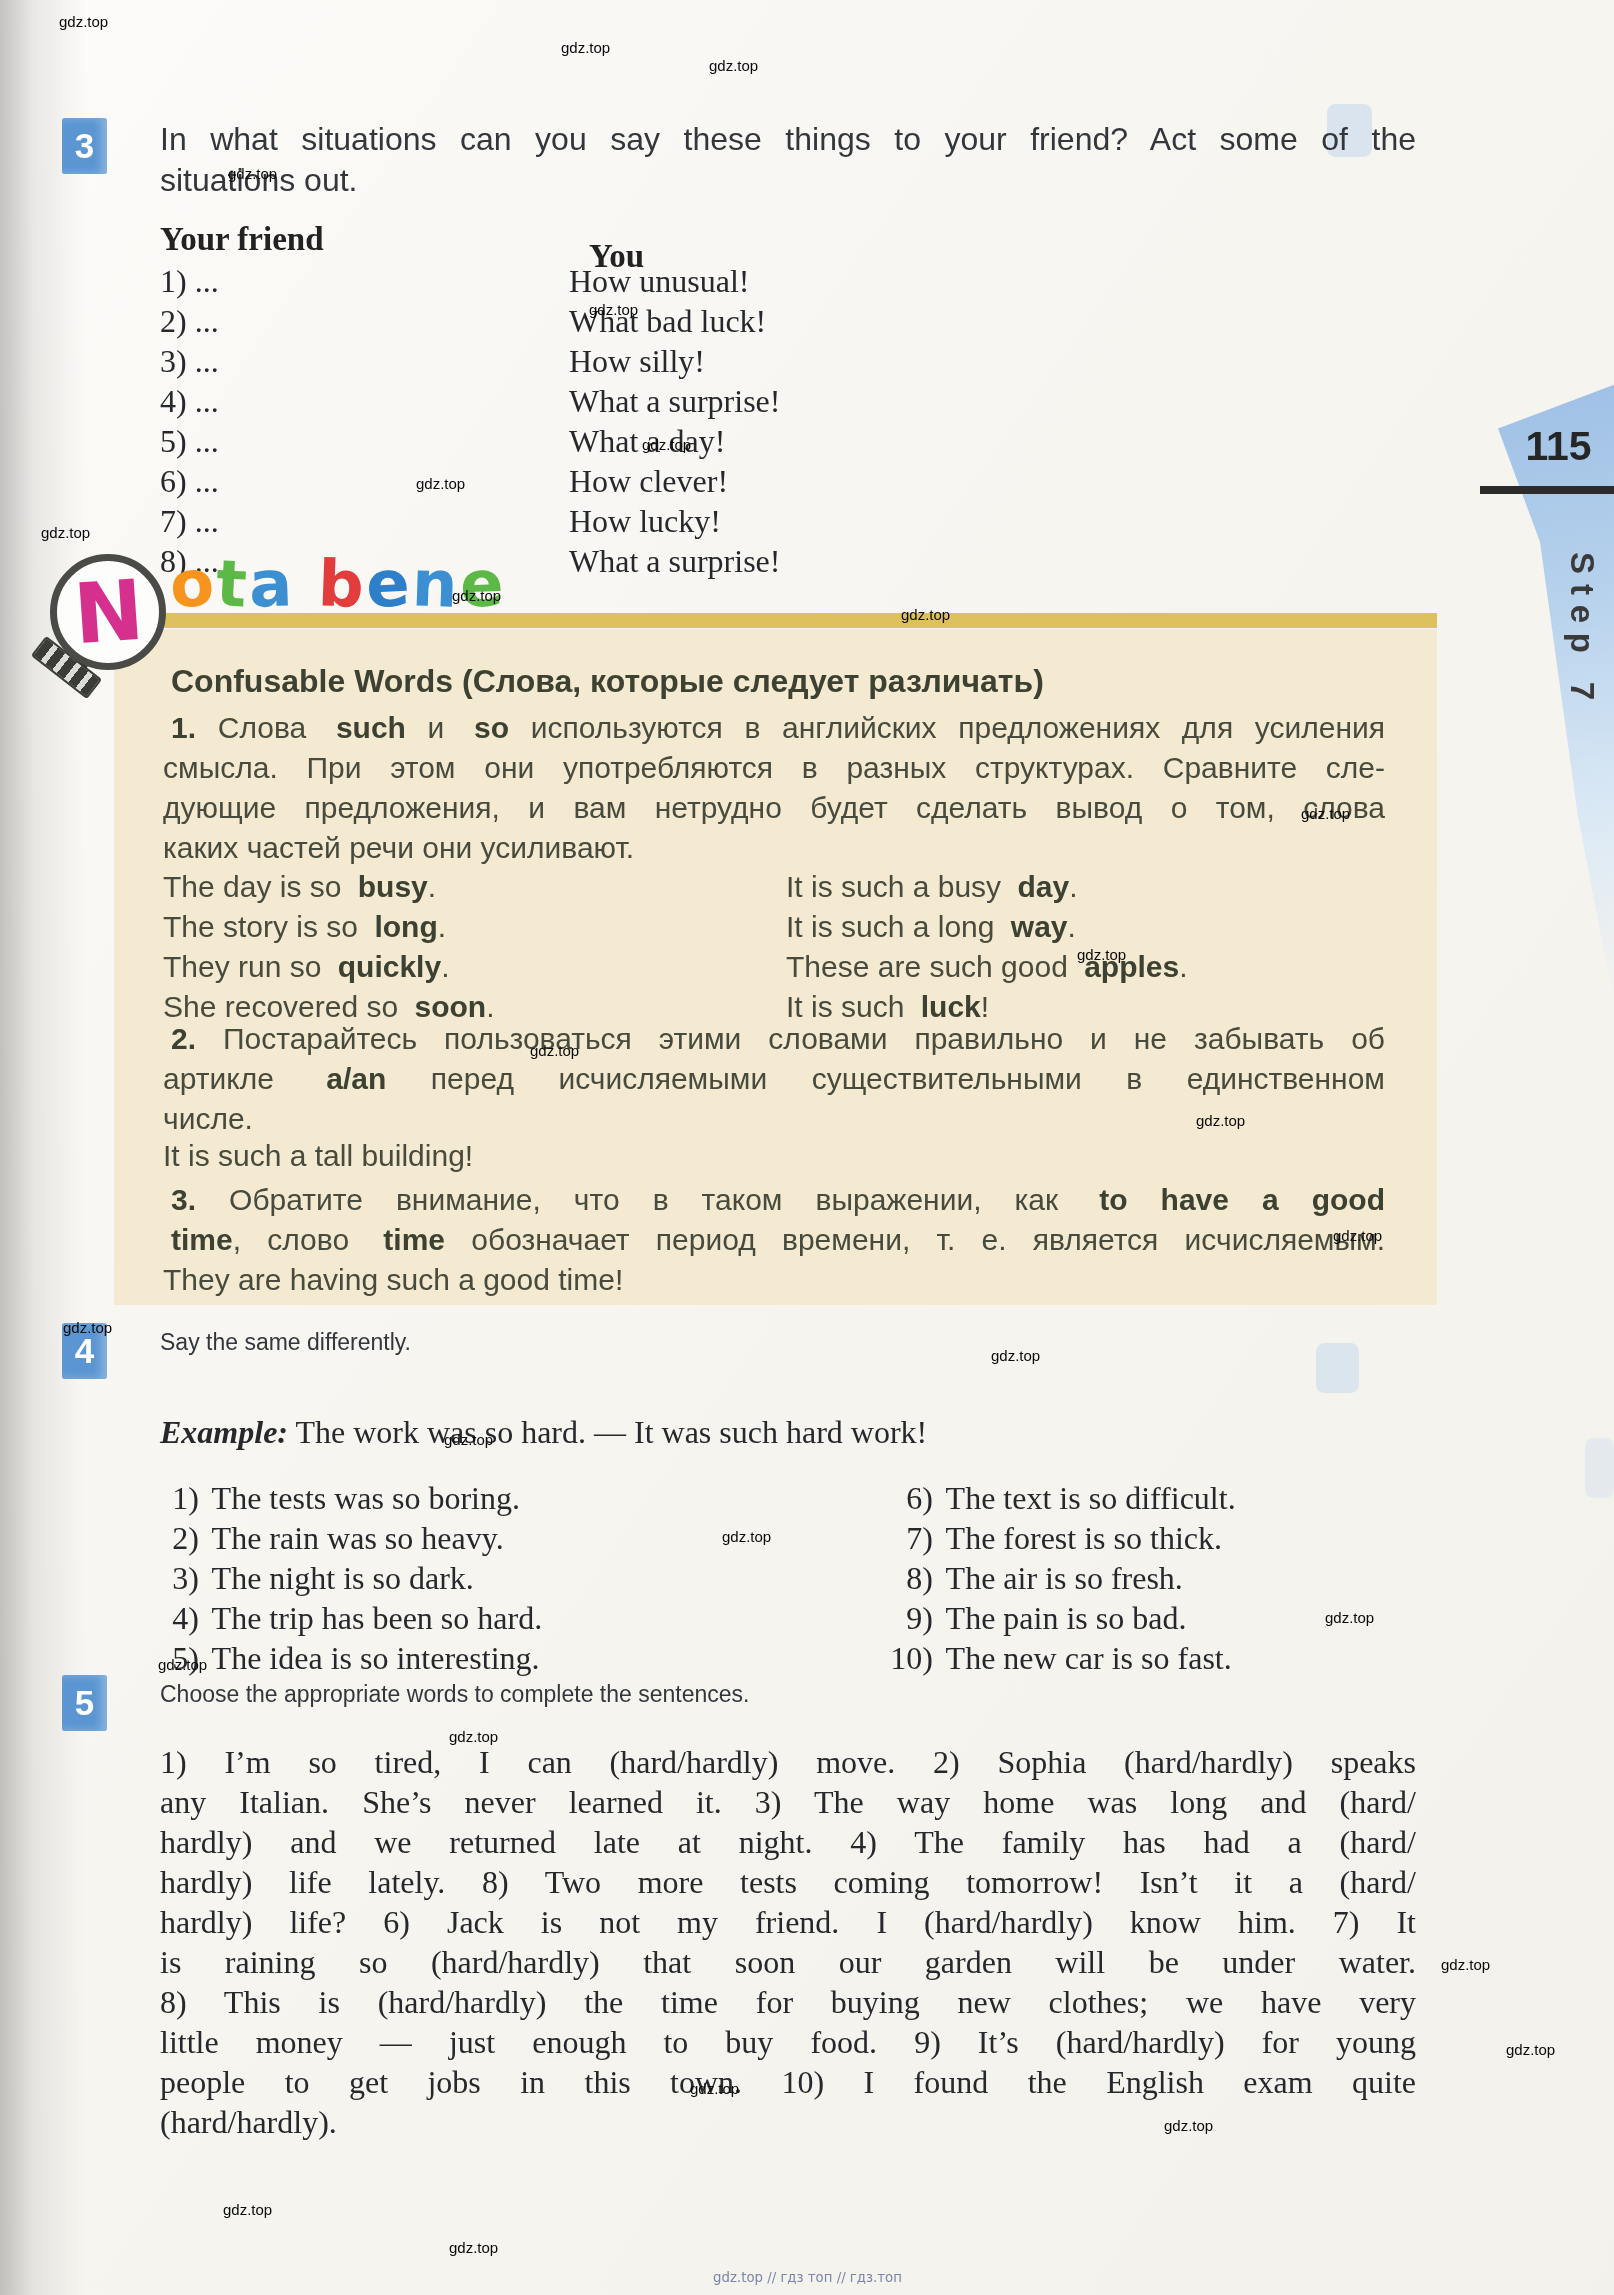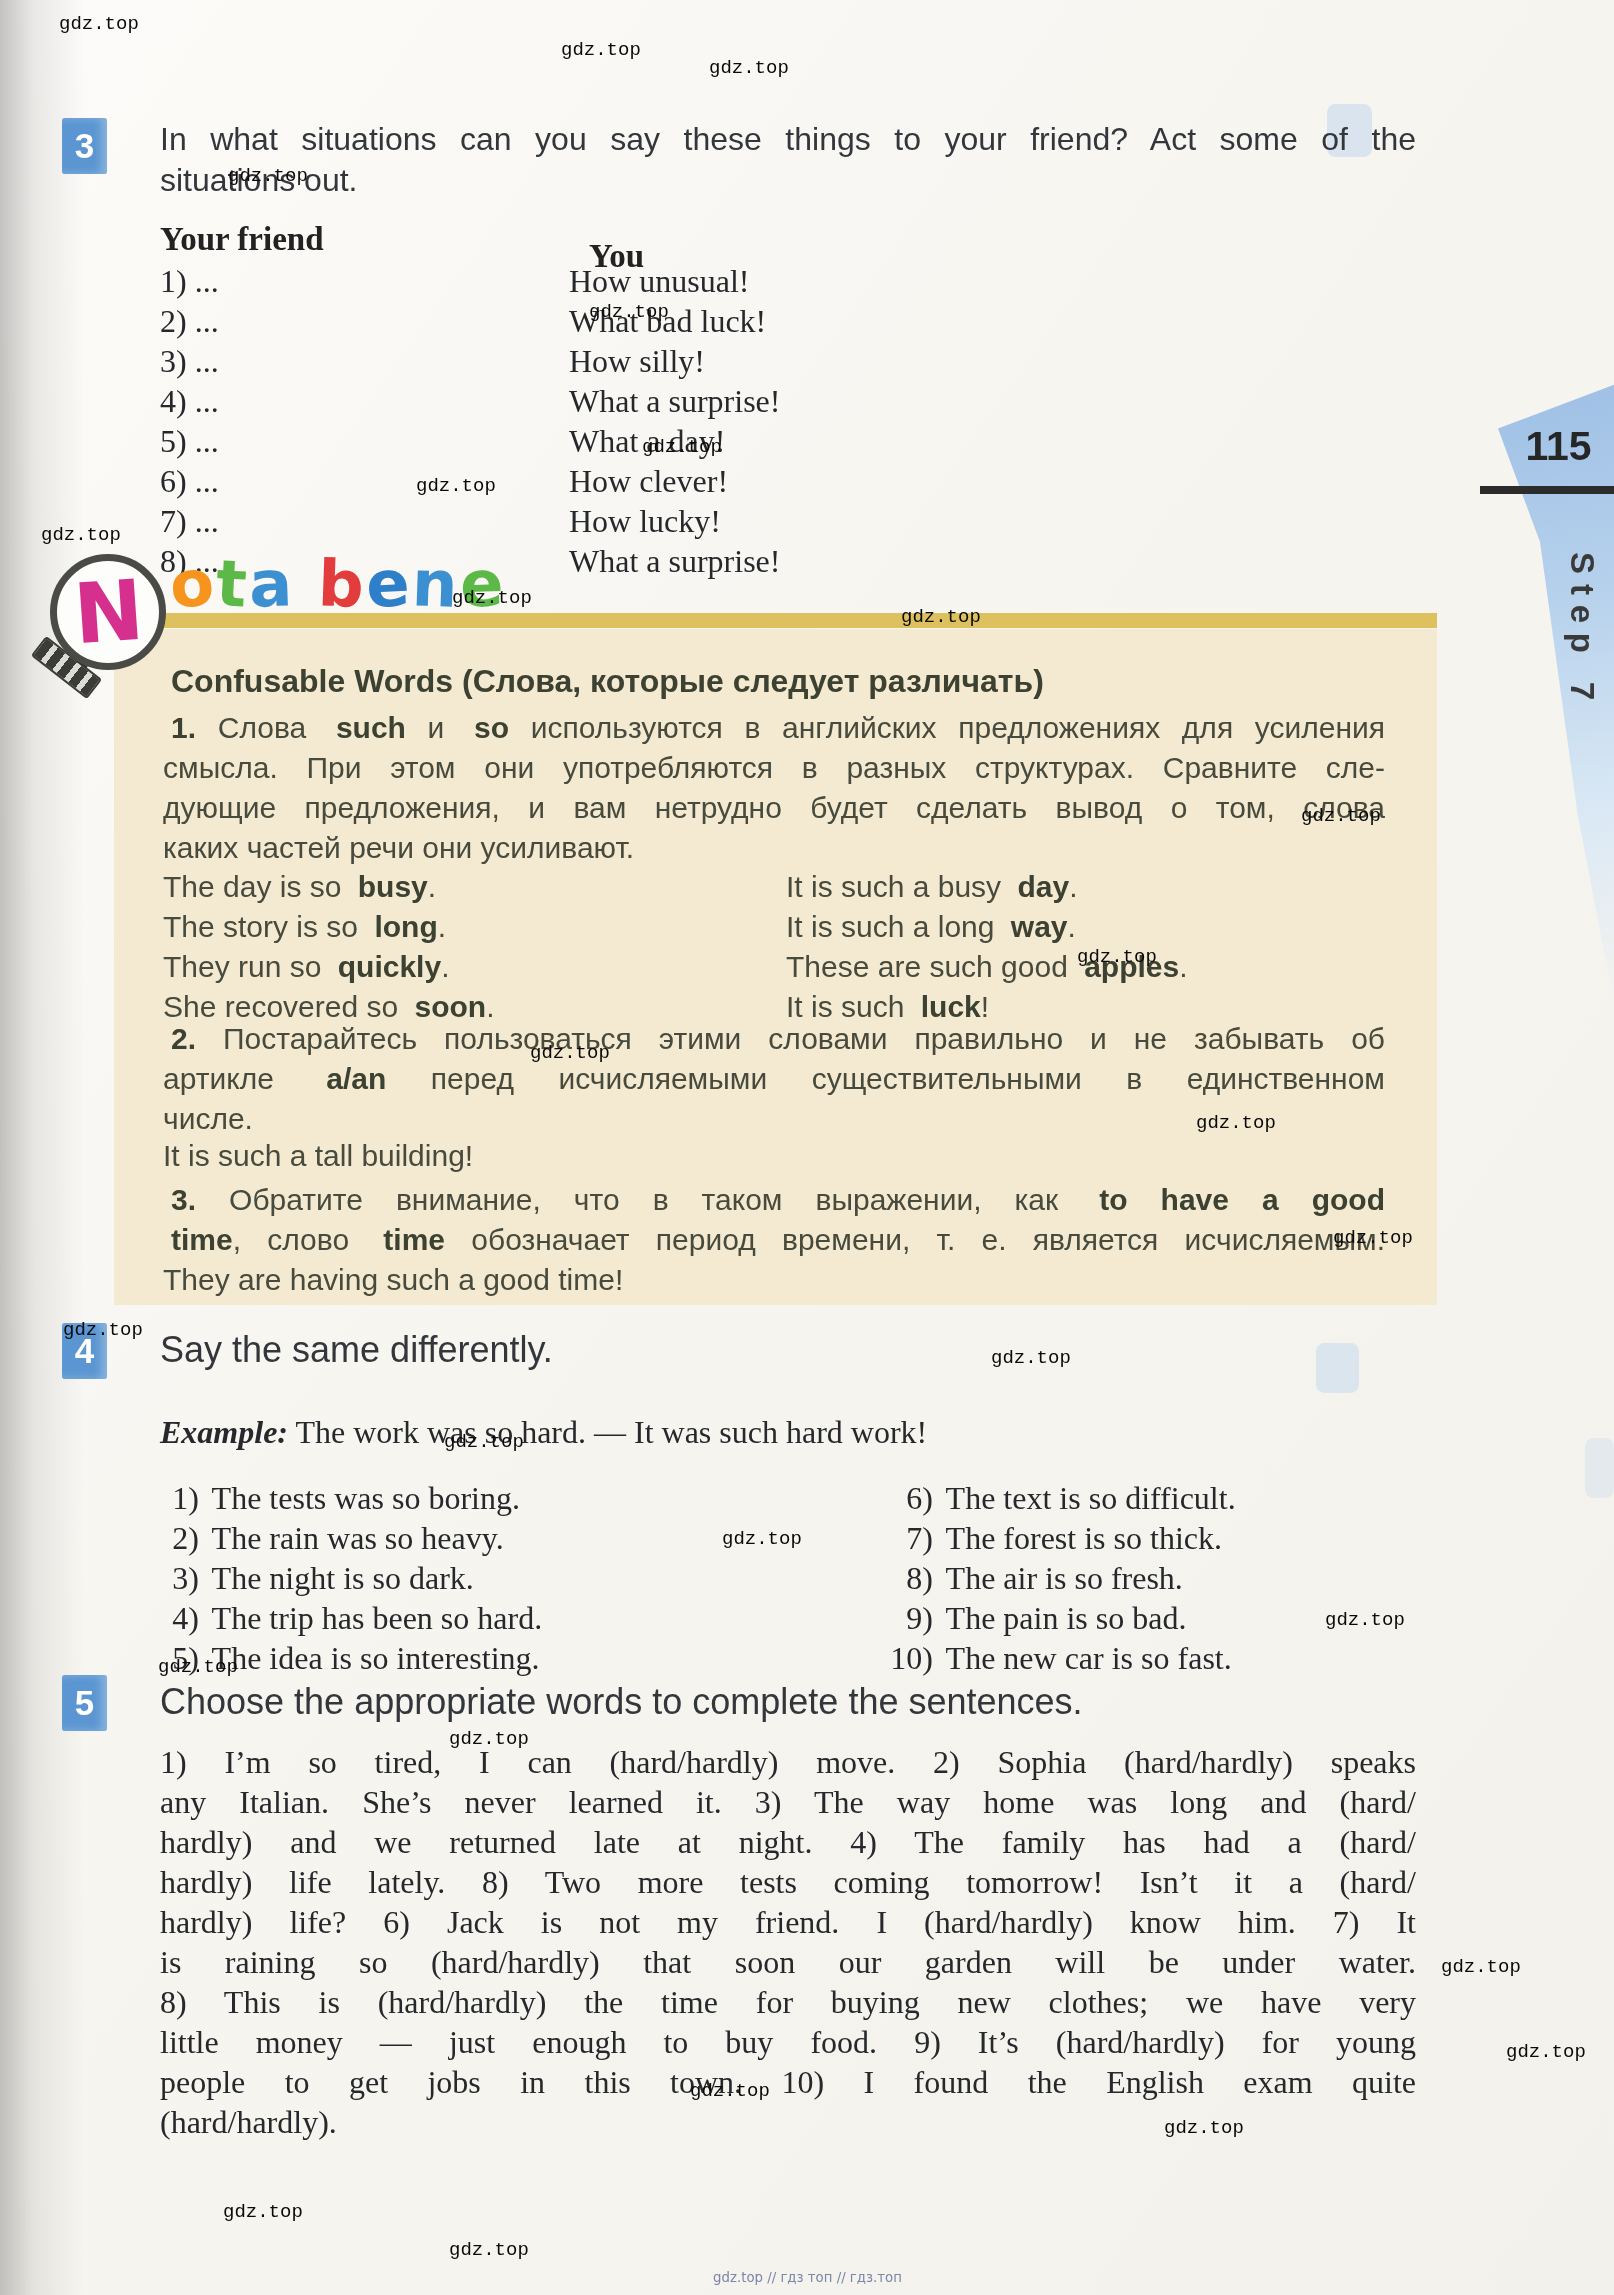--- a/index.html
+++ b/index.html
@@ -1,21 +1,21 @@
 <!DOCTYPE html>
 <html style="--badge: #5b96d2; --stripe: #ddc15e; --notebg: #f3ead1; --wedge1: #9dbfe5; --logoN: #d6308f;font-size:11.2px"><head>
 <meta charset="utf-8">
 <style>
   html,body{margin:0;padding:0;background:#dcdcda;}
   #page{position:relative;width:1615px;height:2295px;overflow:hidden;
         background:linear-gradient(125deg,#fcfbf9 0%,#f7f5f0 45%,#f3f1ec 100%);
         font-family:"Liberation Serif",serif;color:#26282c;}
   #spine{position:absolute;left:0;top:0;bottom:0;width:84px;
         background:linear-gradient(90deg,rgba(110,110,108,.40),rgba(165,165,162,.22) 40%,rgba(200,200,198,0));}
-  .wm{position:absolute;font-family:Liberation Mono, monospace;font-size:19px;color:#0a0a0a;white-space:nowrap;z-index:40;}
+  .wm{position:absolute;font-family:Liberation Sans, sans-serif;font-size:15px;color:#0a0a0a;white-space:nowrap;z-index:40;}
   .badge{position:absolute;width:45px;height:56px;background:var(--badge,#5b96d2);color:#fff;
         font-family:"Liberation Sans",sans-serif;font-weight:700;font-size:35px;
         display:flex;align-items:center;justify-content:center;border-radius:2.8px;
         box-shadow:inset -5.6px 0 8.4px rgba(255,255,255,.28);}
   
   #ex3-instr{position:absolute;left:160px;top:119px;width:1256px;font-family:"Liberation Sans",sans-serif;
         font-size:32px;line-height:41px;color:#33373c;}
   #ex3-instr .l1{text-align:justify;text-align-last:justify;}
   .colhead{position:absolute;top:221px;font-size:33px;font-weight:700;color:#222;}
   .plainlist{position:absolute;font-size:32px;line-height:40px;white-space:pre;}
@@ -52,21 +52,21 @@
         clip-path:polygon(22% 8%,100% 1%,100% 100%,75% 69%,50% 26%);}
   #pg-num{position:absolute;left:1513px;top:423px;width:91px;text-align:center;
         font-family:"Liberation Sans",sans-serif;font-weight:700;font-size:41px;color:#262626;z-index:5;}
   #pg-line{position:absolute;left:1480px;top:486px;width:135px;height:7.7px;background:#2c2c2c;z-index:5;}
   #step-label{position:absolute;left:1433px;top:610px;width:294px;height:42px;transform:rotate(90deg);
         text-align:center;font-family:"Liberation Sans",sans-serif;font-weight:700;font-size:33px;
         letter-spacing:9.8px;color:#3a3a3a;z-index:5;}
   .ghost{position:absolute;background:#bcd4ee;border-radius:8.4px;}
   
   #ex4-title,#ex5-title{position:absolute;left:160px;font-family:"Liberation Sans",sans-serif;
-        font-size:36px;color:#33373c;}
+        font-size:23px;color:#33373c;}
   #ex4-example{position:absolute;left:160px;top:1414px;font-size:32px;}
   #ex4-example .lbl{font-style:italic;font-weight:700;}
   .numlist{position:absolute;font-size:32px;line-height:40px;}
   .numlist .num{display:inline-block;text-align:right;margin-right:12.6px;}
   #ex4-left .num{width:39px;}
   #ex4-right .num{width:64px;}
   
   #ex5-para{position:absolute;left:160px;top:1742px;width:1256px;font-size:32px;line-height:40px;}
   #ex5-para .jline{text-align:justify;text-align-last:justify;}
   #footer{position:absolute;left:0;right:0;top:2270px;text-align:center;

